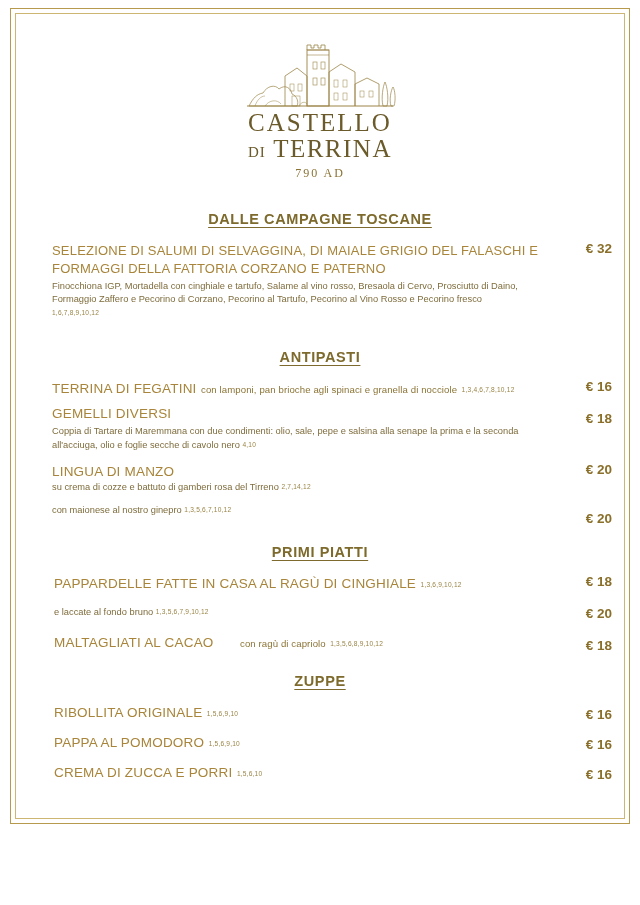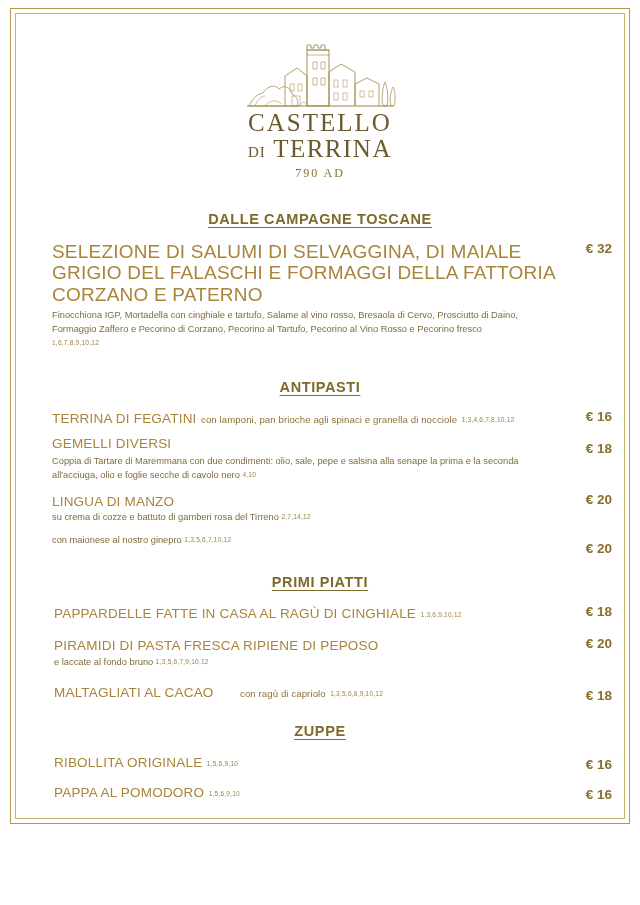--- a/index.html
+++ b/index.html
@@ -103,21 +103,21 @@
     margin-top: 10px;
   }
   .dish {
     font-family: "Liberation Sans", sans-serif;
     font-size: 13.5px;
     color: #a8853a;
     letter-spacing: 0.2px;
     line-height: 1.15;
   }
   .dish.big {
-    font-size: 19px;
+    font-size: 13px;
   }
   .dish-sub {
     font-size: 9.6px;
     color: #8b7436;
     letter-spacing: 0.1px;
   }
   .allerg {
     font-size: 6.6px;
     color: #9a8547;
     letter-spacing: 0.2px;
@@ -255,21 +255,20 @@
 
     <h2 class="section-title sec-primi">PRIMI PIATTI</h2>
 
     <div class="item indent" style="margin-top:14px;">
       <span class="dish">PAPPARDELLE FATTE IN CASA AL RAGÙ DI CINGHIALE</span>
       <span class="allerg">1,3,6,9,10,12</span>
       <div class="price">€ 18</div>
     </div>
 
     <div class="item indent" style="margin-top:14px;">
-      <span class="dish">PIRAMIDI DI PASTA FRESCA RIPIENE DI PEPOSO</span>
       <div class="price">€ 20</div>
       <div class="desc" style="margin-top:2px;">
         <span>e laccate al fondo bruno</span>
         <span class="allerg">1,3,5,6,7,9,10,12</span>
       </div>
     </div>
 
     <div class="item indent" style="margin-top:13px;">
       <span class="dish">MALTAGLIATI AL CACAO</span>
       <span class="dish-sub" style="padding-left:22px;">con ragù di capriolo</span>

